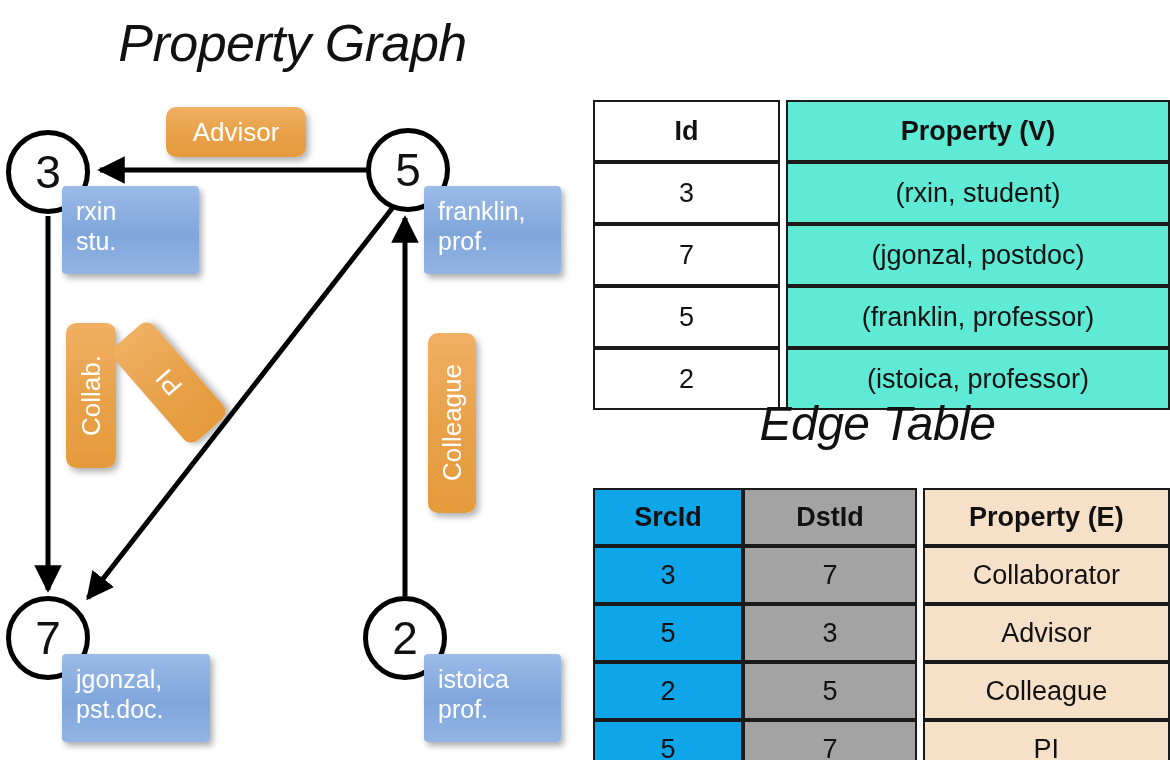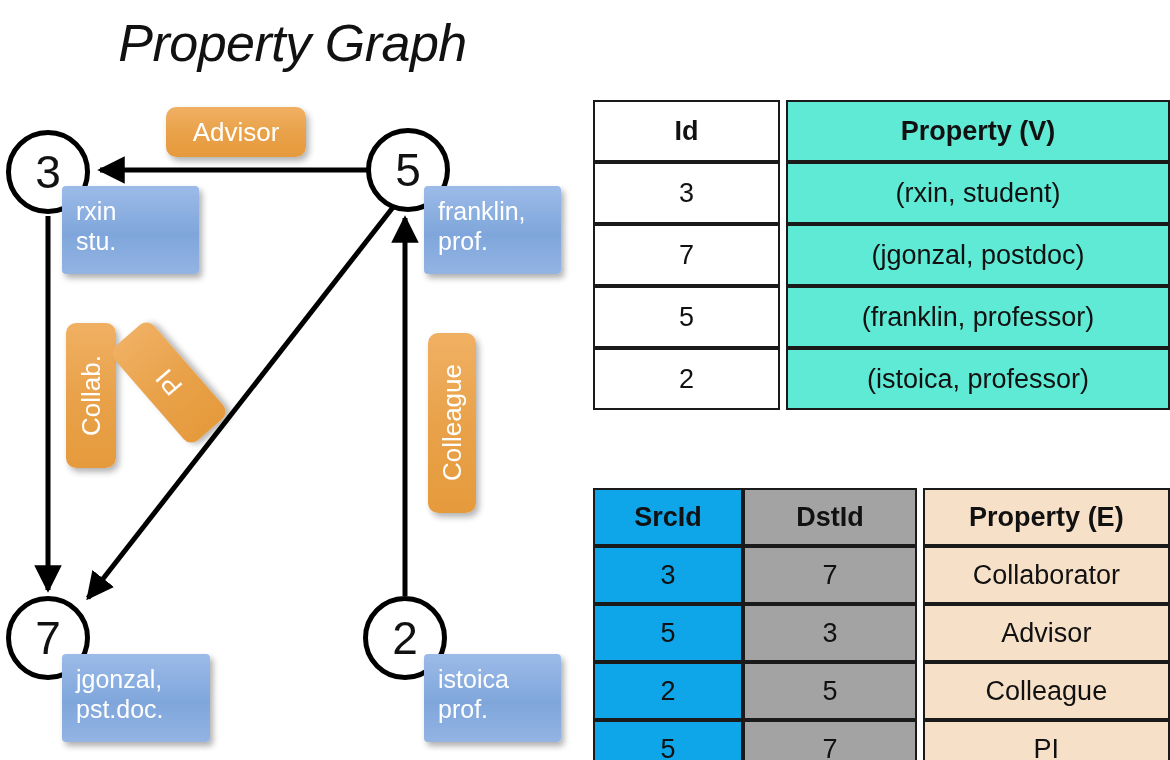--- a/index.html
+++ b/index.html
@@ -273,20 +273,21 @@
         <td class="c-prop">(franklin, professor)</td>
       </tr>
       <tr>
         <td class="c-id">2</td>
         <td class="c-gap col-gap"></td>
         <td class="c-prop">(istoica, professor)</td>
       </tr>
     </tbody>
   </table>
 
+  <div class="panel-title" id="edge-title">Edge Table</div>
 
   <table class="data-table" id="edge-table">
     <thead>
       <tr>
         <th class="c-src">SrcId</th>
         <th class="c-dst">DstId</th>
         <td class="c-gap col-gap"></td>
         <th class="c-prop">Property (E)</th>
       </tr>
     </thead>

